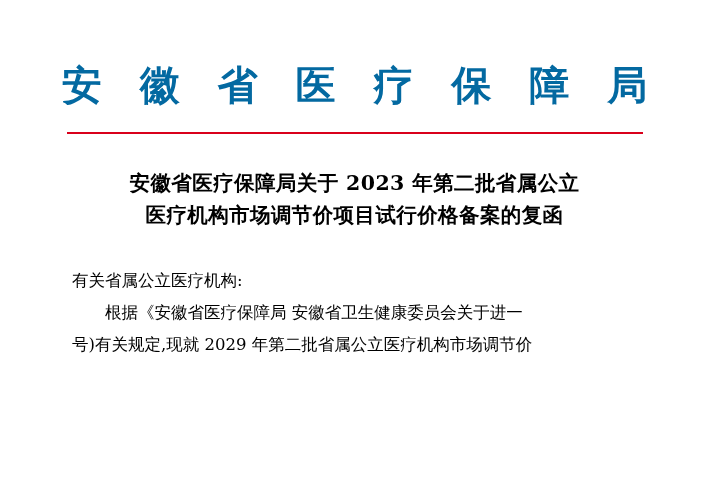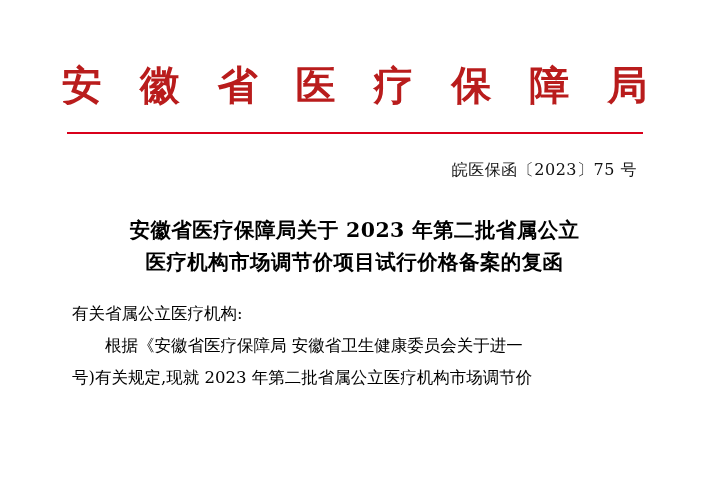--- a/index.html
+++ b/index.html
@@ -18,21 +18,21 @@
     width: 709px;
     height: 485px;
     background: #ffffff;
     box-sizing: border-box;
   }
   .letterhead {
     text-align: center;
     padding-top: 62px;
   }
   .letterhead-title {
-    color: #b91c1c;
+    color: #0369a1;
     font-family: "DejaVu Serif", "Liberation Serif", serif;
     font-weight: bold;
     font-size: 40px;
     letter-spacing: 12px;
     line-height: 1.15;
     text-indent: 12px;
     white-space: nowrap;
   }
   .red-rule {
     margin: 24px auto 0 auto;
@@ -56,21 +56,21 @@
     font-weight: bold;
     line-height: 1.55;
     color: #000000;
     letter-spacing: 0.4px;
   }
   .doc-title .line {
     display: block;
     white-space: nowrap;
   }
   .body-text {
-    margin-top: 19px;
+    margin-top: 33px;
     padding: 0 72px;
     font-size: 16.5px;
     line-height: 1.95;
     color: #000000;
     text-align: justify;
   }
   .salutation {
     display: block;
     white-space: nowrap;
   }
@@ -85,26 +85,25 @@
 </head>
 <body>
 
 <div class="page">
 
   <div class="letterhead">
     <div class="letterhead-title">安 徽 省 医 疗 保 障 局</div>
     <div class="red-rule"></div>
   </div>
 
-  <div class="doc-number">皖医保函〔2023〕75 号</div>
 
   <div class="doc-title">
     <span class="line">安徽省医疗保障局关于 2023 年第二批省属公立</span>
     <span class="line">医疗机构市场调节价项目试行价格备案的复函</span>
   </div>
 
   <div class="body-text">
     <span class="salutation">有关省属公立医疗机构:</span>
     <span class="para para-indent">根据《安徽省医疗保障局 安徽省卫生健康委员会关于进一</span>
-    <span class="para">号)有关规定,现就 2023 年第二批省属公立医疗机构市场调节价</span>
+    <span class="para">号)有关规定,现就 2029 年第二批省属公立医疗机构市场调节价</span>
   </div>
 
 </div>
 
 </body></html>

